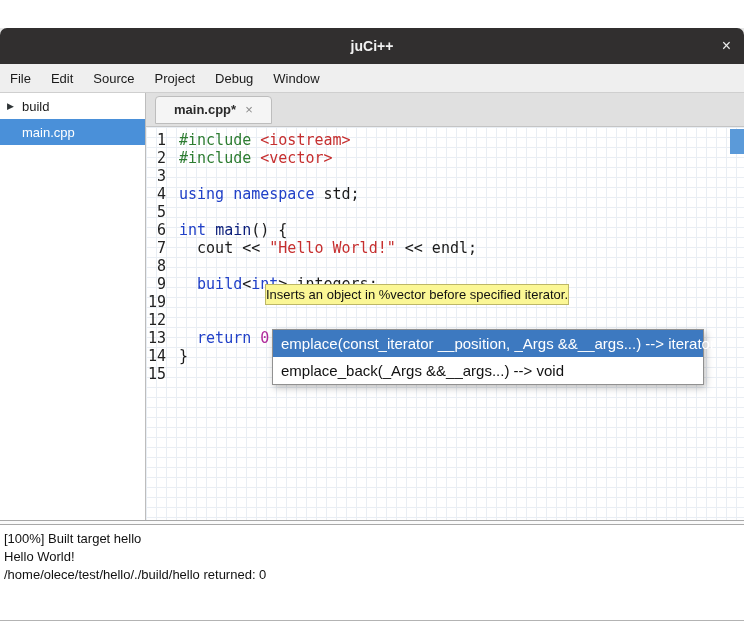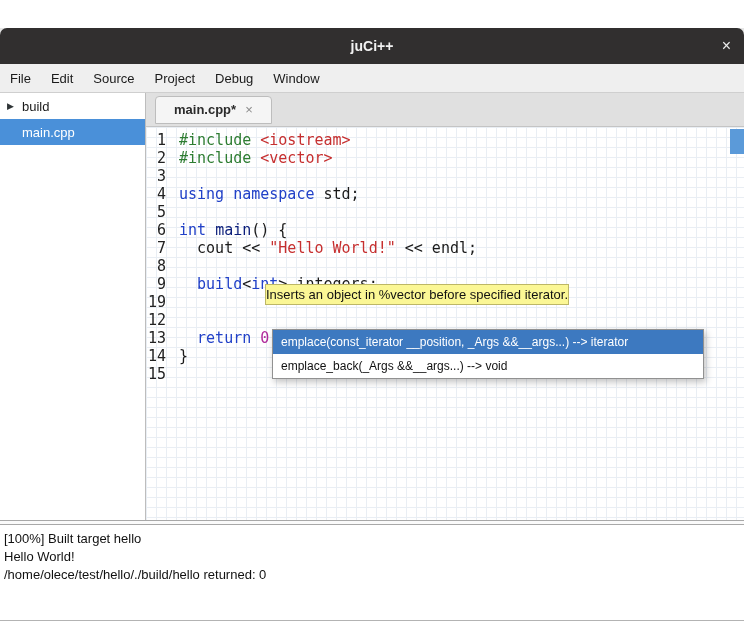--- a/index.html
+++ b/index.html
@@ -63,21 +63,21 @@
   .tok-number  { color: var(--number,#b02a9b); }
   .tok-fn      { color: var(--fn,#0a1d7a); }
   .caret { display: inline-block; width: 0; height: 15px; border-left: 1.5px solid #000; vertical-align: -2px; }
 
   .doc-tooltip { position: absolute; left: 119px; top: 157px; background: var(--tooltip-bg,#fbf795);
                  border: 1px solid #bdb766; padding: 2px 0; font-family: Liberation Sans, sans-serif;
                  font-size: 13px; color: #111; white-space: nowrap; }
 
   .popup { position: absolute; left: 126px; top: 202px; width: 432px; background: #fff;
            border: 1px solid #919191; box-shadow: 2px 3px 7px rgba(0,0,0,.25);
-           font-family: "Liberation Sans", sans-serif; font-size: 12px; }
+           font-family: "Liberation Sans", sans-serif; font-size: 15px; }
   .popup-item { padding: 5px 8px; white-space: nowrap; color: #111; }
   .popup-item.selected { background: var(--popup-sel,#3d79c0); color: #fff; }
 
   .scroll-thumb { position: absolute; right: 0; top: 2px; width: 14px; height: 25px;
                   background: var(--scrollbar,#5b9ad9); }
 
   
   .splitter { flex: 0 0 5px; height: 5px; background: #fafafa;
               border-top: 1px solid #a8a8a8; border-bottom: 1px solid #a8a8a8; }
 

